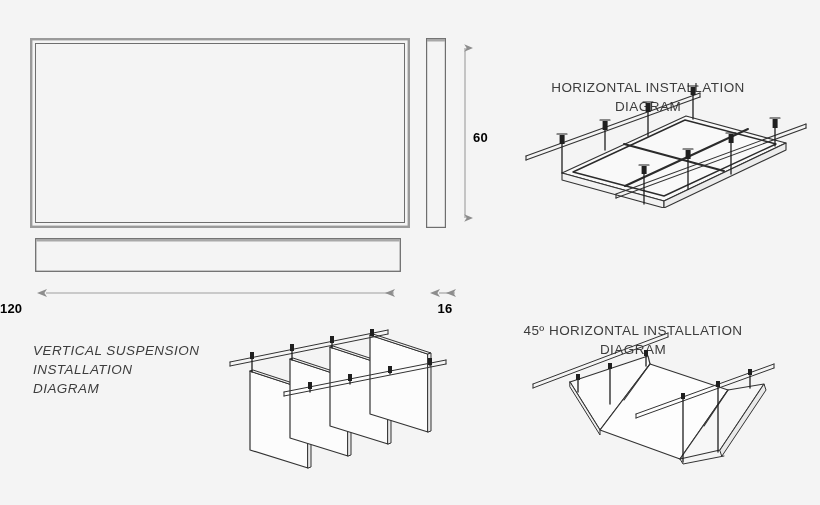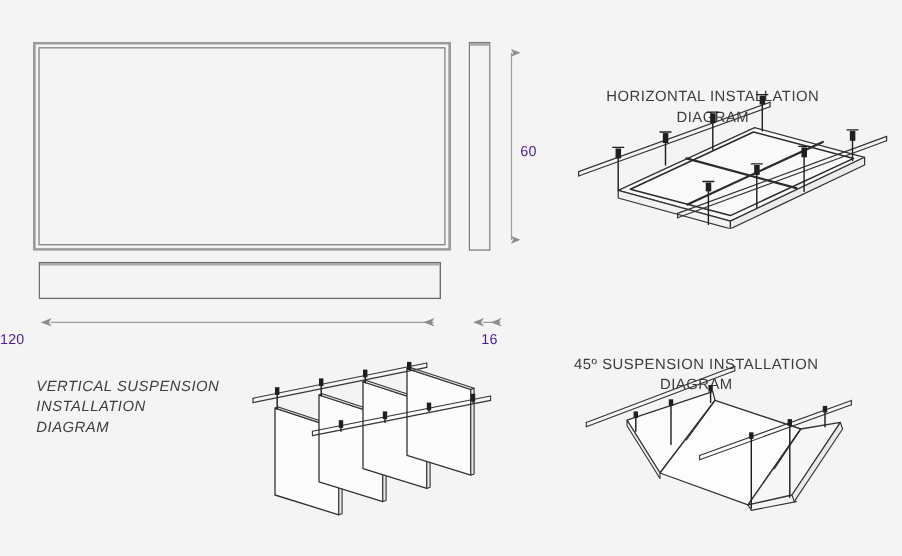--- a/index.html
+++ b/index.html
@@ -25,23 +25,23 @@
   .title-right{text-align:center;margin-top:40px;}
   .title-left{text-align:left;font-style:italic;}
 
   #title-horizontal{right:22px;top:38px;width:300px;}
   #title-45{right:22px;top:281px;width:330px;}
   #title-vertical{left:33px;top:341px;width:230px;}
 
   
   .dim-label{
     position:absolute;
-    color:#4c1d95;
+    color:#000000;
     font-size:13px;
-    font-weight:normal;
+    font-weight:bold;
     letter-spacing:.2px;
     font-family:"Liberation Sans", sans-serif;
   }
   #dim-120{left:0;top:301px;width:436px;}
   #dim-10{left:418px;top:301px;width:54px;text-align:center;}
   #dim-60{left:473px;top:130px;width:36px;text-align:left;}
 
   svg{display:block;}
   .drawing{position:absolute;}
 </style>
@@ -171,21 +171,21 @@
           <path d="M165,65 L175,65" stroke-width="1.2"></path>
 
           <path d="M126,86 L126,120" stroke-width="1.3"></path>
           <rect x="123.6" y="82" width="5" height="8" fill="#1f1f1f" stroke="none"></rect>
           <path d="M121,81 L131,81" stroke-width="1.2"></path>
         </g>
       </g>
     </svg>
   </div>
 
-  <div class="title title-right" id="title-45">45º SUSPENSION INSTALLATION
+  <div class="title title-right" id="title-45">45º HORIZONTAL INSTALLATION
 DIAGRAM</div>
 
   <div class="drawing" style="left:528px;top:322px;">
     <svg width="292" height="160" viewBox="0 0 292 160">
       <g fill="none" stroke="#2b2b2b" stroke-width="1" stroke-linejoin="round" stroke-linecap="round">
 
         <g>
 
           <path d="M42,60 L120,34 L122,42 L72,108 Z" fill="#fbfbfb" stroke="#333" stroke-width="1.2"></path>
           <path d="M42,60 L72,108 L72,113 L42,65 Z" fill="#efefef" stroke="#333" stroke-width="1"></path>

